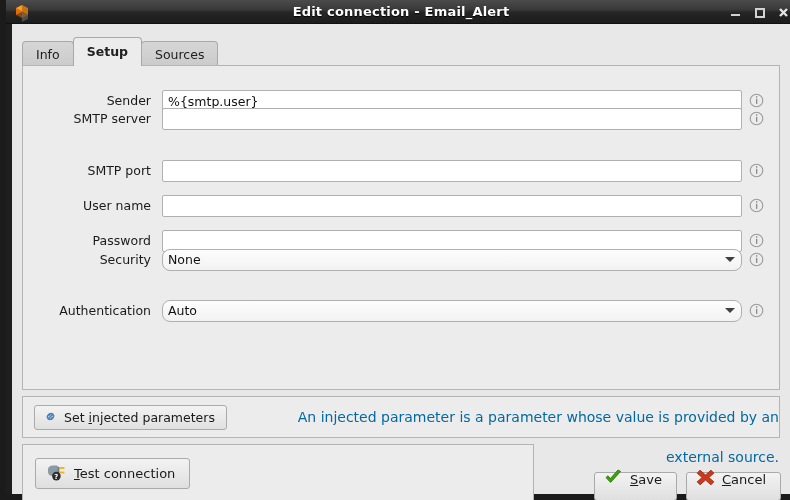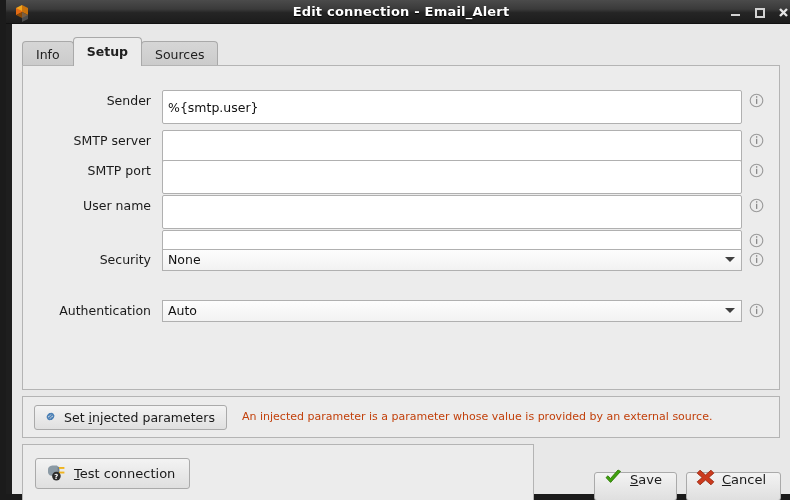--- a/index.html
+++ b/index.html
@@ -143,32 +143,32 @@
     position: absolute;
     left: 139px; top: 0;
     width: 580px; height: 22px;
     box-sizing: border-box;
     background: #ffffff;
     border: 1px solid #b0b0b0;
     border-radius: 2px;
     font-family: "DejaVu Sans", "Liberation Sans", sans-serif;
     font-size: 12.5px;
     color: #111;
-    padding: 16px 5px;
+    padding: 4px 5px;
     line-height: 20px;
     outline: none;
   }
   .field-select {
     position: absolute;
     left: 139px; top: 0;
     width: 580px; height: 22px;
     box-sizing: border-box;
     background: linear-gradient(to bottom, #fdfdfd 0%, #f2f2f2 100%);
     border: 1px solid #b0b0b0;
-    border-radius: 0;
+    border-radius: 8px;
     cursor: pointer;
   }
   .field-select .selv {
     position: absolute;
     left: 5px; top: 0;
     line-height: 20px;
     font-size: 12.5px;
     color: #111;
   }
   .field-select .arrow {
@@ -209,22 +209,22 @@
     border: 1px solid #aaaaaa;
     border-radius: 3px;
     font-size: 12.5px;
     cursor: pointer;
   }
   #injected-desc {
     position: absolute;
     left: 219px; top: 0;
     height: 40px;
     line-height: 40px;
-    font-size: 11px;
-    color: #c2410c;
+    font-size: 14px;
+    color: #0369a1;
   }
 
   
   #test-panel {
     position: absolute;
     left: 10px; top: 420px;
     width: 512px; height: 58px;
     background: #ececec;
     border: 1px solid #b4b4b4;
     box-sizing: border-box;
@@ -318,21 +318,21 @@
         <input class="field-input" type="text" value="%{smtp.user}" style="">
         <span class="info-icon">
           <svg width="15" height="15" viewBox="0 0 15 15">
             <circle cx="7.5" cy="7.5" r="6.3" fill="none" stroke="#9a9a9a" stroke-width="1.1"></circle>
             <rect x="7" y="3.2" width="1.3" height="1.5" fill="#8a8a8a"></rect>
             <rect x="7" y="5.8" width="1.3" height="5.1" fill="#8a8a8a"></rect>
           </svg>
         </span>
       </div>
 
-      <div class="field-row" style="top:64px">
+      <div class="field-row" style="top:42px">
         <div class="field-label">SMTP server</div>
         <input class="field-input" type="text" value="" style="">
         <span class="info-icon">
           <svg width="15" height="15" viewBox="0 0 15 15">
             <circle cx="7.5" cy="7.5" r="6.3" fill="none" stroke="#9a9a9a" stroke-width="1.1"></circle>
             <rect x="7" y="3.2" width="1.3" height="1.5" fill="#8a8a8a"></rect>
             <rect x="7" y="5.8" width="1.3" height="5.1" fill="#8a8a8a"></rect>
           </svg>
         </span>
       </div>
@@ -355,20 +355,21 @@
         <span class="info-icon">
           <svg width="15" height="15" viewBox="0 0 15 15">
             <circle cx="7.5" cy="7.5" r="6.3" fill="none" stroke="#9a9a9a" stroke-width="1.1"></circle>
             <rect x="7" y="3.2" width="1.3" height="1.5" fill="#8a8a8a"></rect>
             <rect x="7" y="5.8" width="1.3" height="5.1" fill="#8a8a8a"></rect>
           </svg>
         </span>
       </div>
 
       <div class="field-row" style="top:164px">
+        <div class="field-label">Password</div>
         <input class="field-input" type="text" value="" style="">
         <span class="info-icon">
           <svg width="15" height="15" viewBox="0 0 15 15">
             <circle cx="7.5" cy="7.5" r="6.3" fill="none" stroke="#9a9a9a" stroke-width="1.1"></circle>
             <rect x="7" y="3.2" width="1.3" height="1.5" fill="#8a8a8a"></rect>
             <rect x="7" y="5.8" width="1.3" height="5.1" fill="#8a8a8a"></rect>
           </svg>
         </span>
       </div>
 

